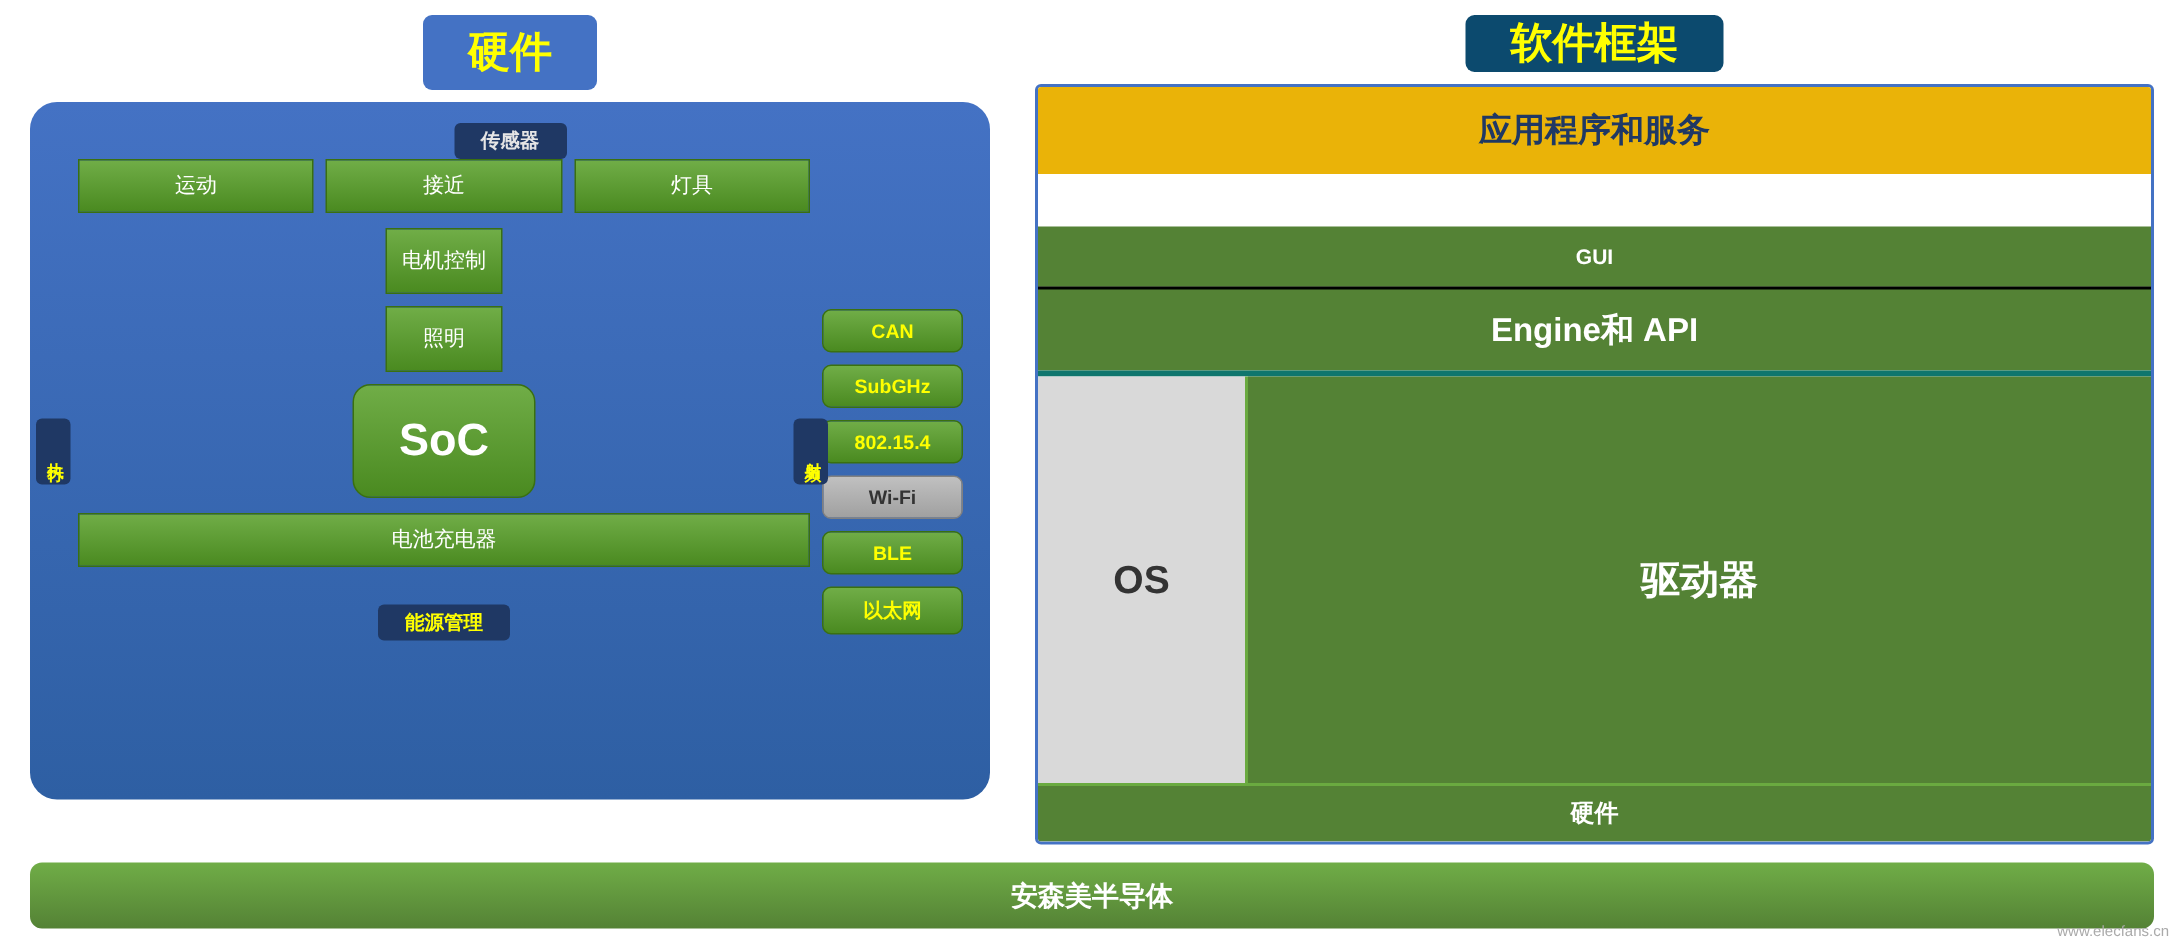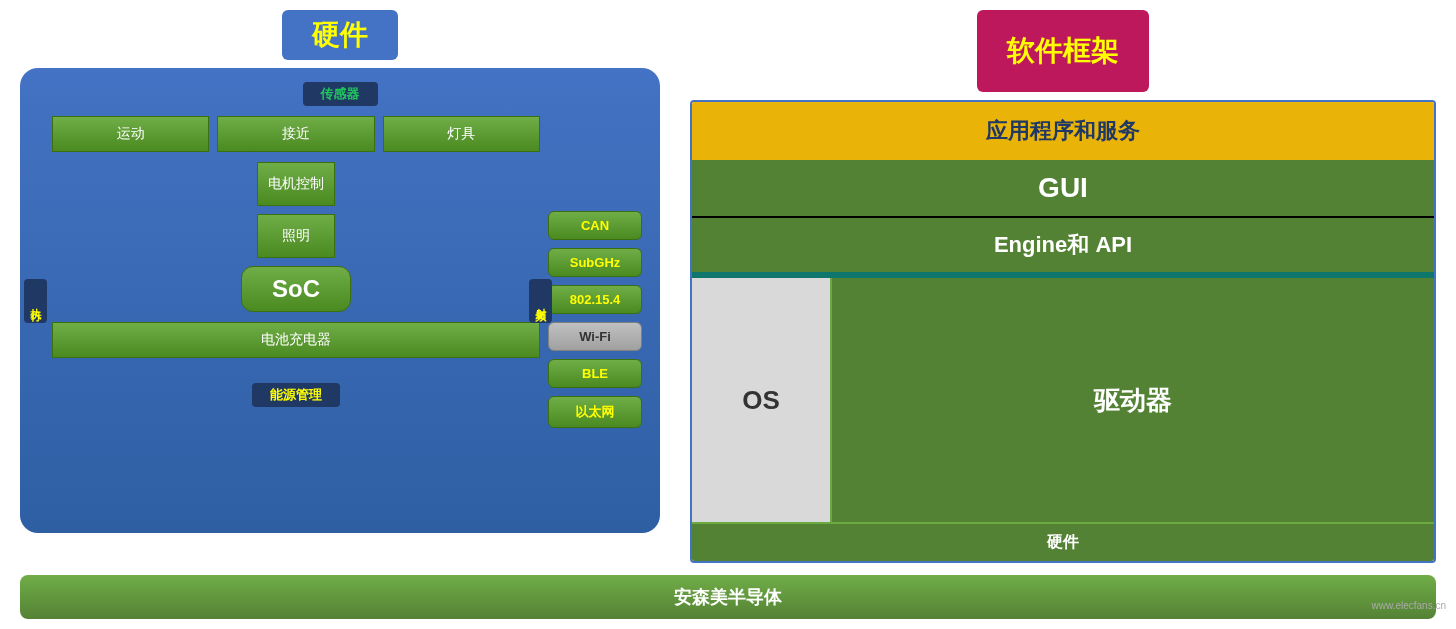--- a/index.html
+++ b/index.html
@@ -55,28 +55,27 @@
       width: 640px;
       height: 465px;
       position: relative;
       display: flex;
       flex-direction: column;
     }
 
     
     .sensor-bar {
       background: #1f3864;
-      color: #22c55e;
+      color: #e5e5e5;
       font-size: 13px;
       font-weight: bold;
       padding: 3px 18px;
       border-radius: 4px;
       text-align: left;
       align-self: center;
-      margin-bottom: 10px;
       z-index: 2;
     }
 
     .hw-inner {
       display: flex;
       flex: 1;
       gap: 8px;
     }
 
     .hw-left {
@@ -136,24 +135,24 @@
       display: flex;
       flex-direction: row;
       gap: 8px;
     }
 
     .soc-btn {
       background: linear-gradient(180deg, #70ad47 0%, #4a8a20 100%);
       border: 1px solid #3a7010;
       border-radius: 12px;
       color: #ffffff;
-      font-size: 24px;
-      font-weight: bold;
-      text-align: center;
-      padding: 8px 30px;
+      font-size: 30px;
+      font-weight: bold;
+      text-align: center;
+      padding: 20px 30px;
       flex: 1;
       cursor: default;
     }
 
     .middle-row {
       display: flex;
       gap: 8px;
       align-items: center;
       flex-direction: column;
     }
@@ -178,25 +177,25 @@
 
     
     .software-section {
       display: flex;
       flex-direction: column;
       align-items: center;
       flex: 1;
     }
 
     .software-title {
-      background: #be185d;
+      background: #0c4a6e;
       color: #ffff00;
       font-size: 28px;
       font-weight: bold;
-      padding: 22px 30px;
+      padding: 0 30px;
       border-radius: 6px;
       margin-bottom: 8px;
     }
 
     .software-box {
       width: 100%;
       flex: 1;
       display: flex;
       flex-direction: column;
       gap: 0;
@@ -211,42 +210,43 @@
       font-size: 22px;
       font-weight: bold;
       text-align: center;
       padding: 14px 0;
       flex: 0 0 auto;
     }
 
     .sw-gui-layer {
       background: #548235;
       color: #ffffff;
-      font-size: 28px;
+      font-size: 14px;
       font-weight: bold;
       text-align: center;
       padding: 12px 0;
       flex: 0 0 auto;
+      margin-top: 35px;
     }
 
     .sw-engine-layer {
       background: #548235;
       color: #ffffff;
       font-size: 22px;
       font-weight: bold;
       text-align: center;
       padding: 12px 0;
       border-top: 2px solid #000000;
       flex: 0 0 auto;
     }
 
     .sw-os-driver-row {
       display: flex;
       flex: 1;
-      border-top: 6px solid #0f766e;
+      border-top: 4px solid #0f766e;
     }
 
     .sw-os {
       background: #d9d9d9;
       color: #333333;
       font-size: 26px;
       font-weight: bold;
       text-align: center;
       display: flex;
       align-items: center;
@@ -287,21 +287,21 @@
       text-align: center;
       padding: 10px 0;
       border-radius: 8px;
       width: 100%;
       margin-top: 4px;
     }
 
     
     .watermark {
       position: fixed;
-      bottom: 18px;
+      bottom: 2px;
       right: 10px;
       font-size: 10px;
       color: #aaaaaa;
     }
   </style>
 </head>
 <body>
 
 <div class="main-container">
   <div class="top-row">

